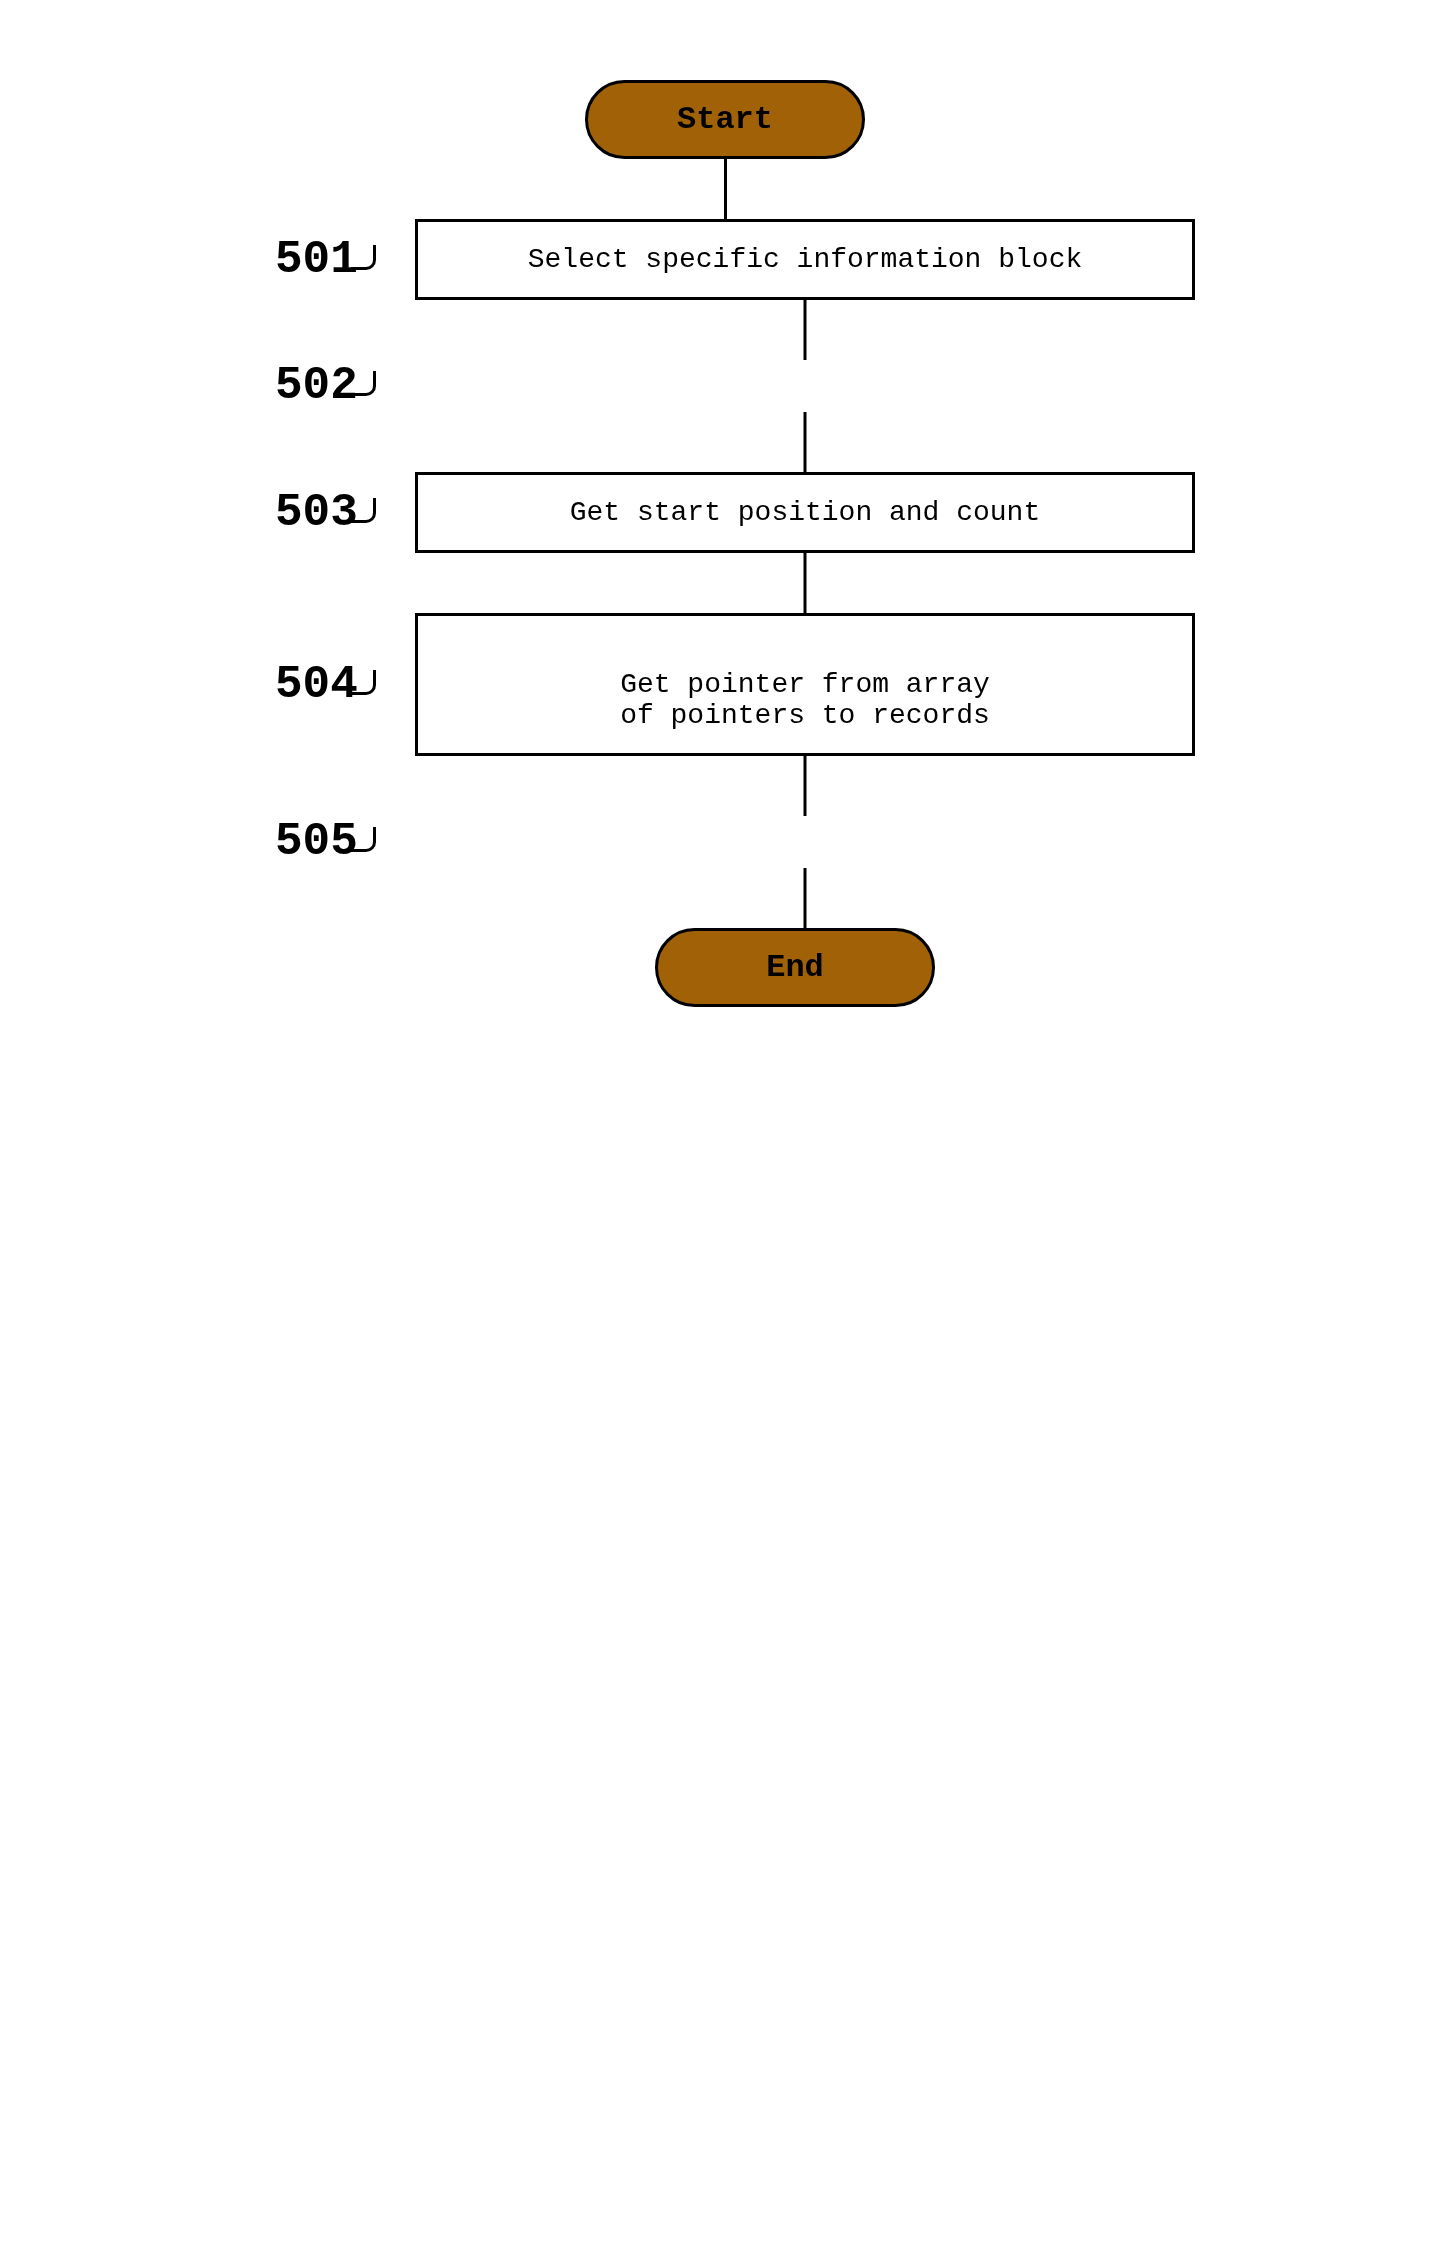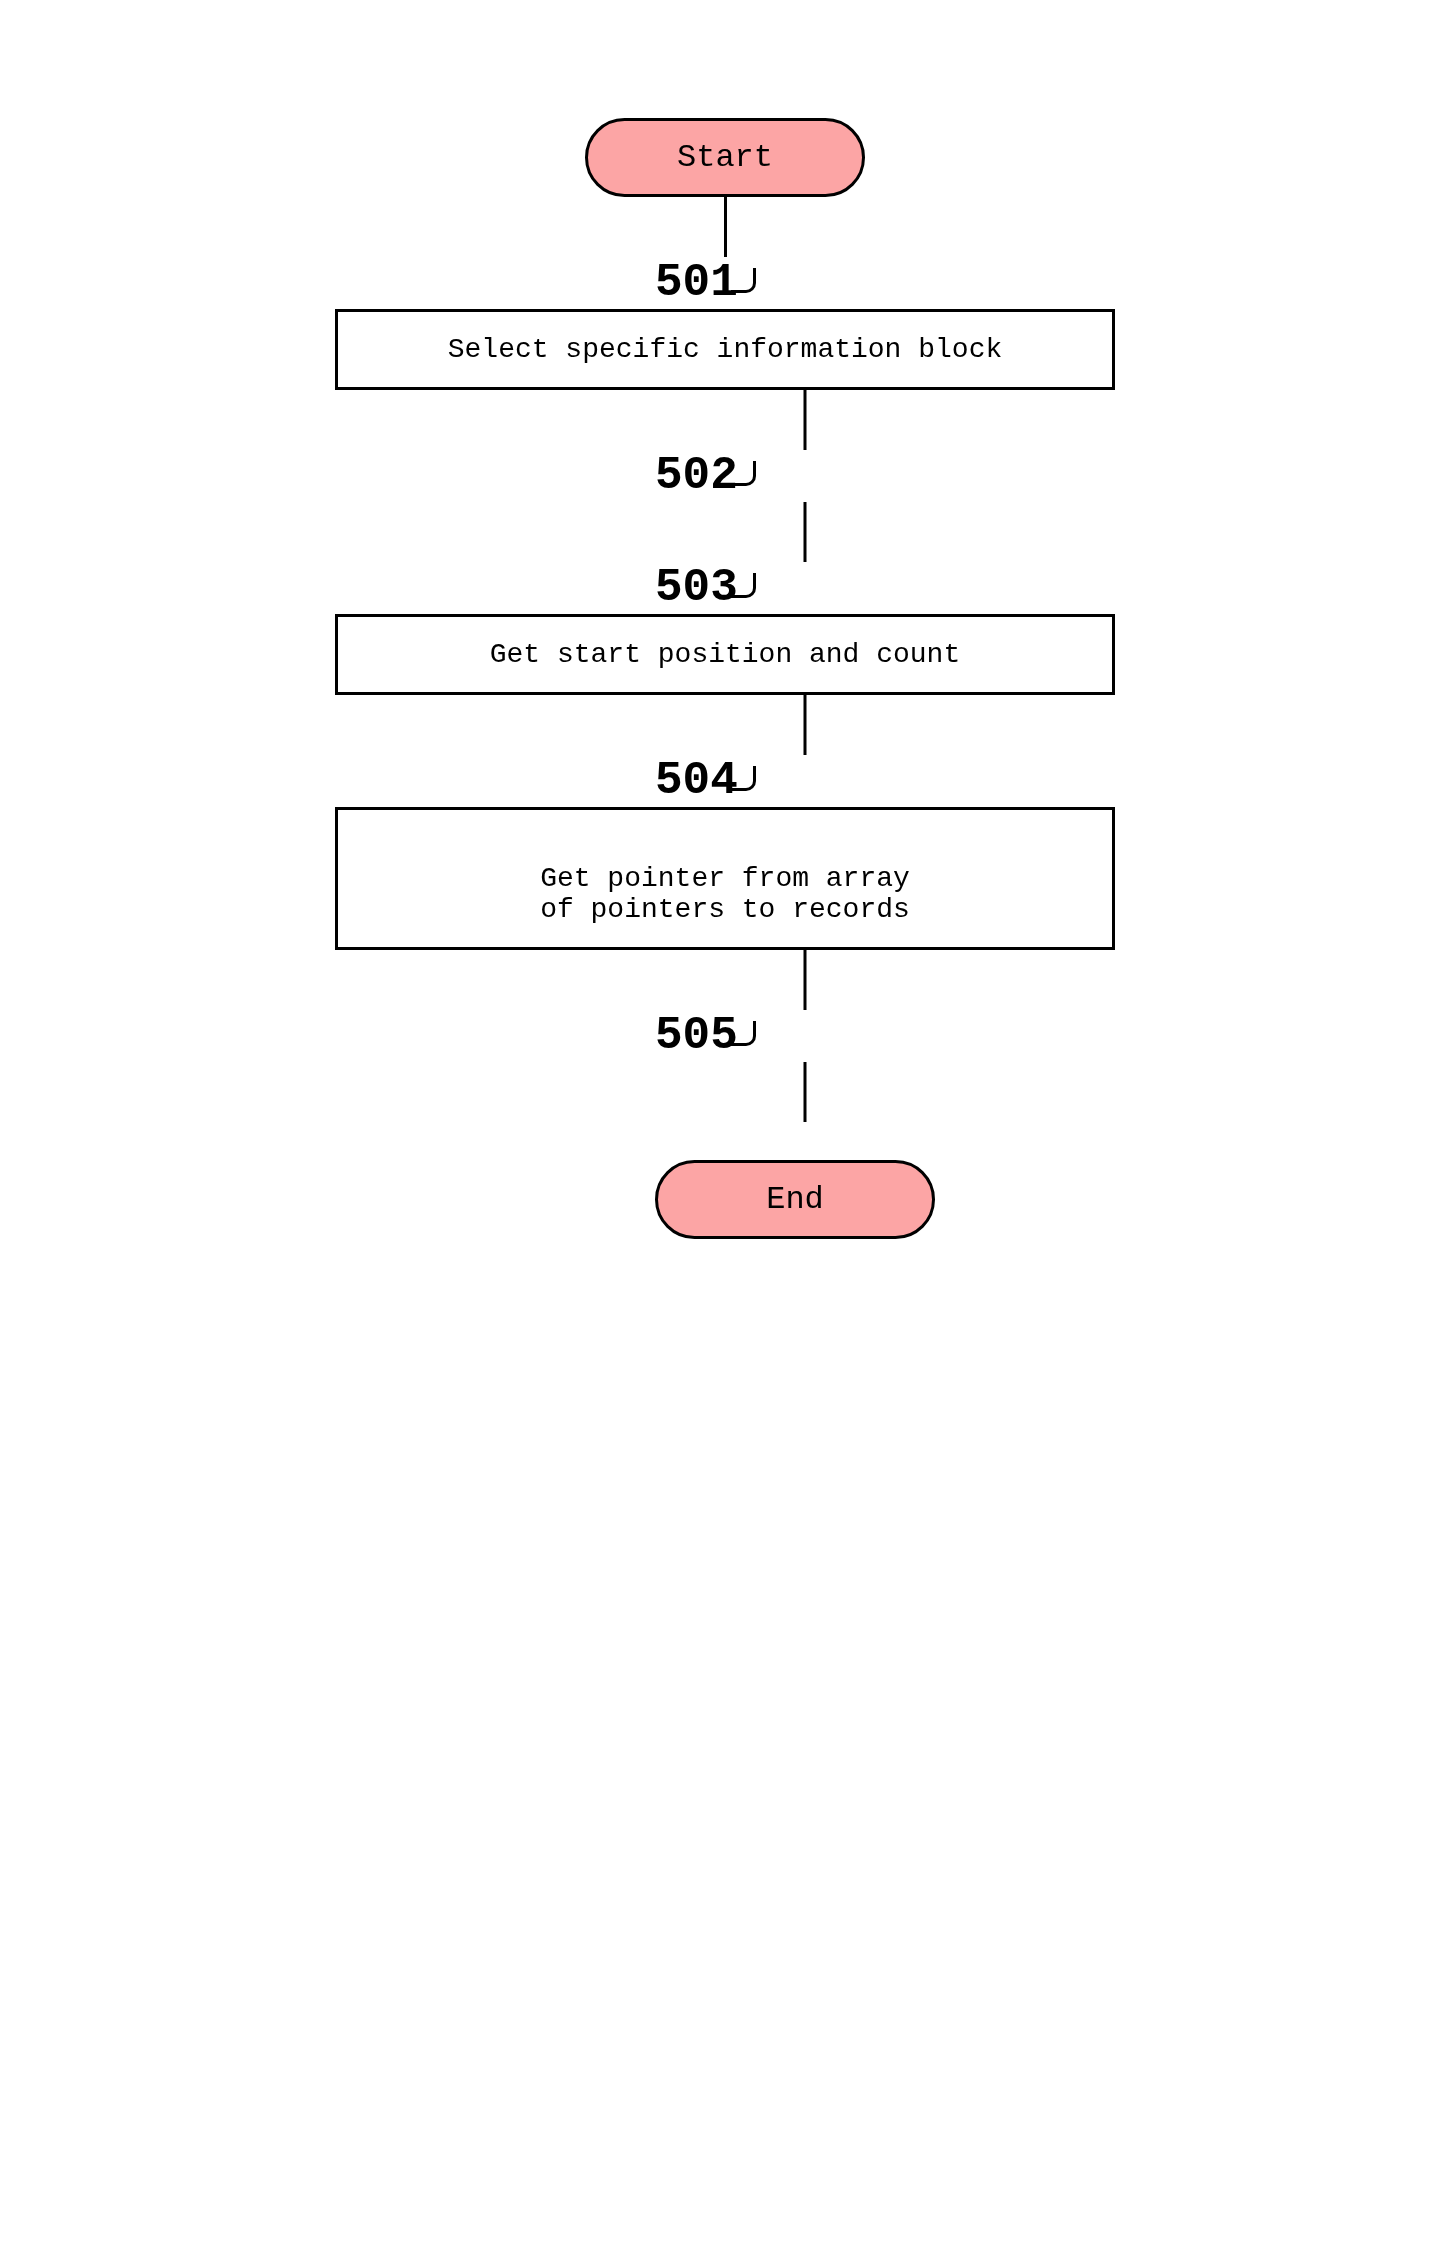--- a/index.html
+++ b/index.html
@@ -27,44 +27,42 @@
       position: relative;
       margin-top: 40px;
     }
 
     
     .shape-pill {
       border: 3px solid #000;
       border-radius: 50px;
       padding: 18px 80px;
       font-size: 32px;
-      font-weight: normal;
-      background: #fca5a5;
+      font-weight: bold;
+      background: #a16207;
       text-align: center;
       min-width: 280px;
-      margin-top: 38px;
     }
 
     
     .shape-rect {
       border: 3px solid #000;
       padding: 22px 40px;
       font-size: 28px;
       background: #fff;
       text-align: center;
       width: 780px;
     }
 
     
     .step-row {
       display: flex;
       align-items: center;
       width: 900px;
       position: relative;
-      flex-direction: column;
     }
 
     .step-label {
       font-size: 46px;
       font-weight: bold;
       font-family: 'Courier New', Courier, monospace;
       width: 130px;
       text-align: left;
       flex-shrink: 0;
       

